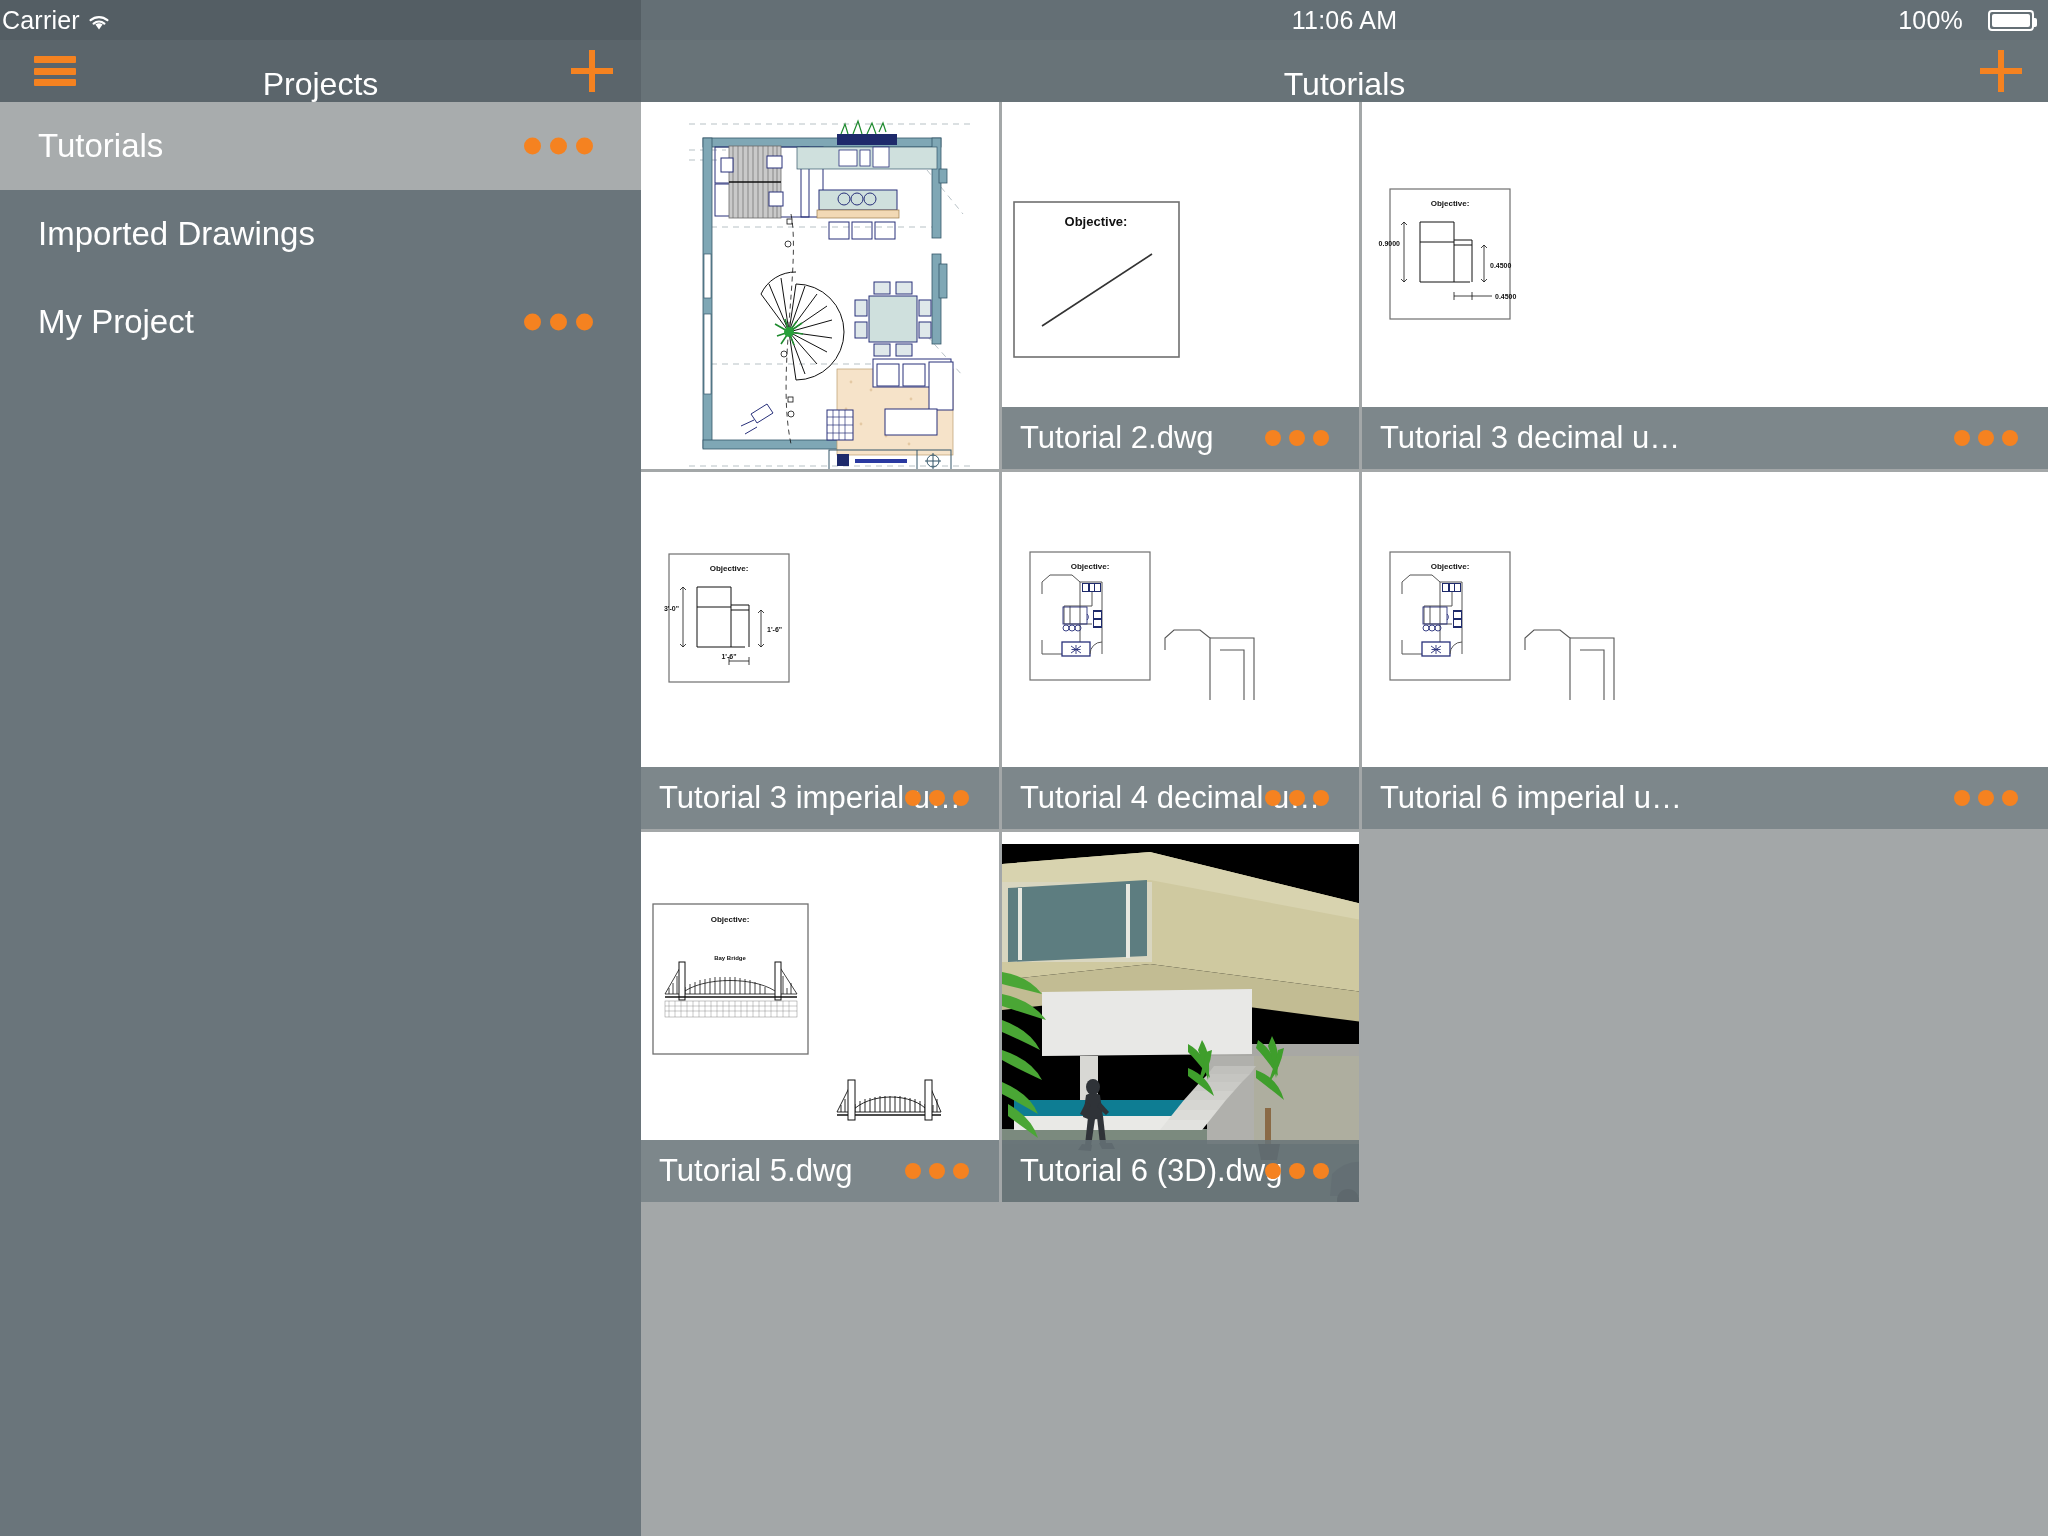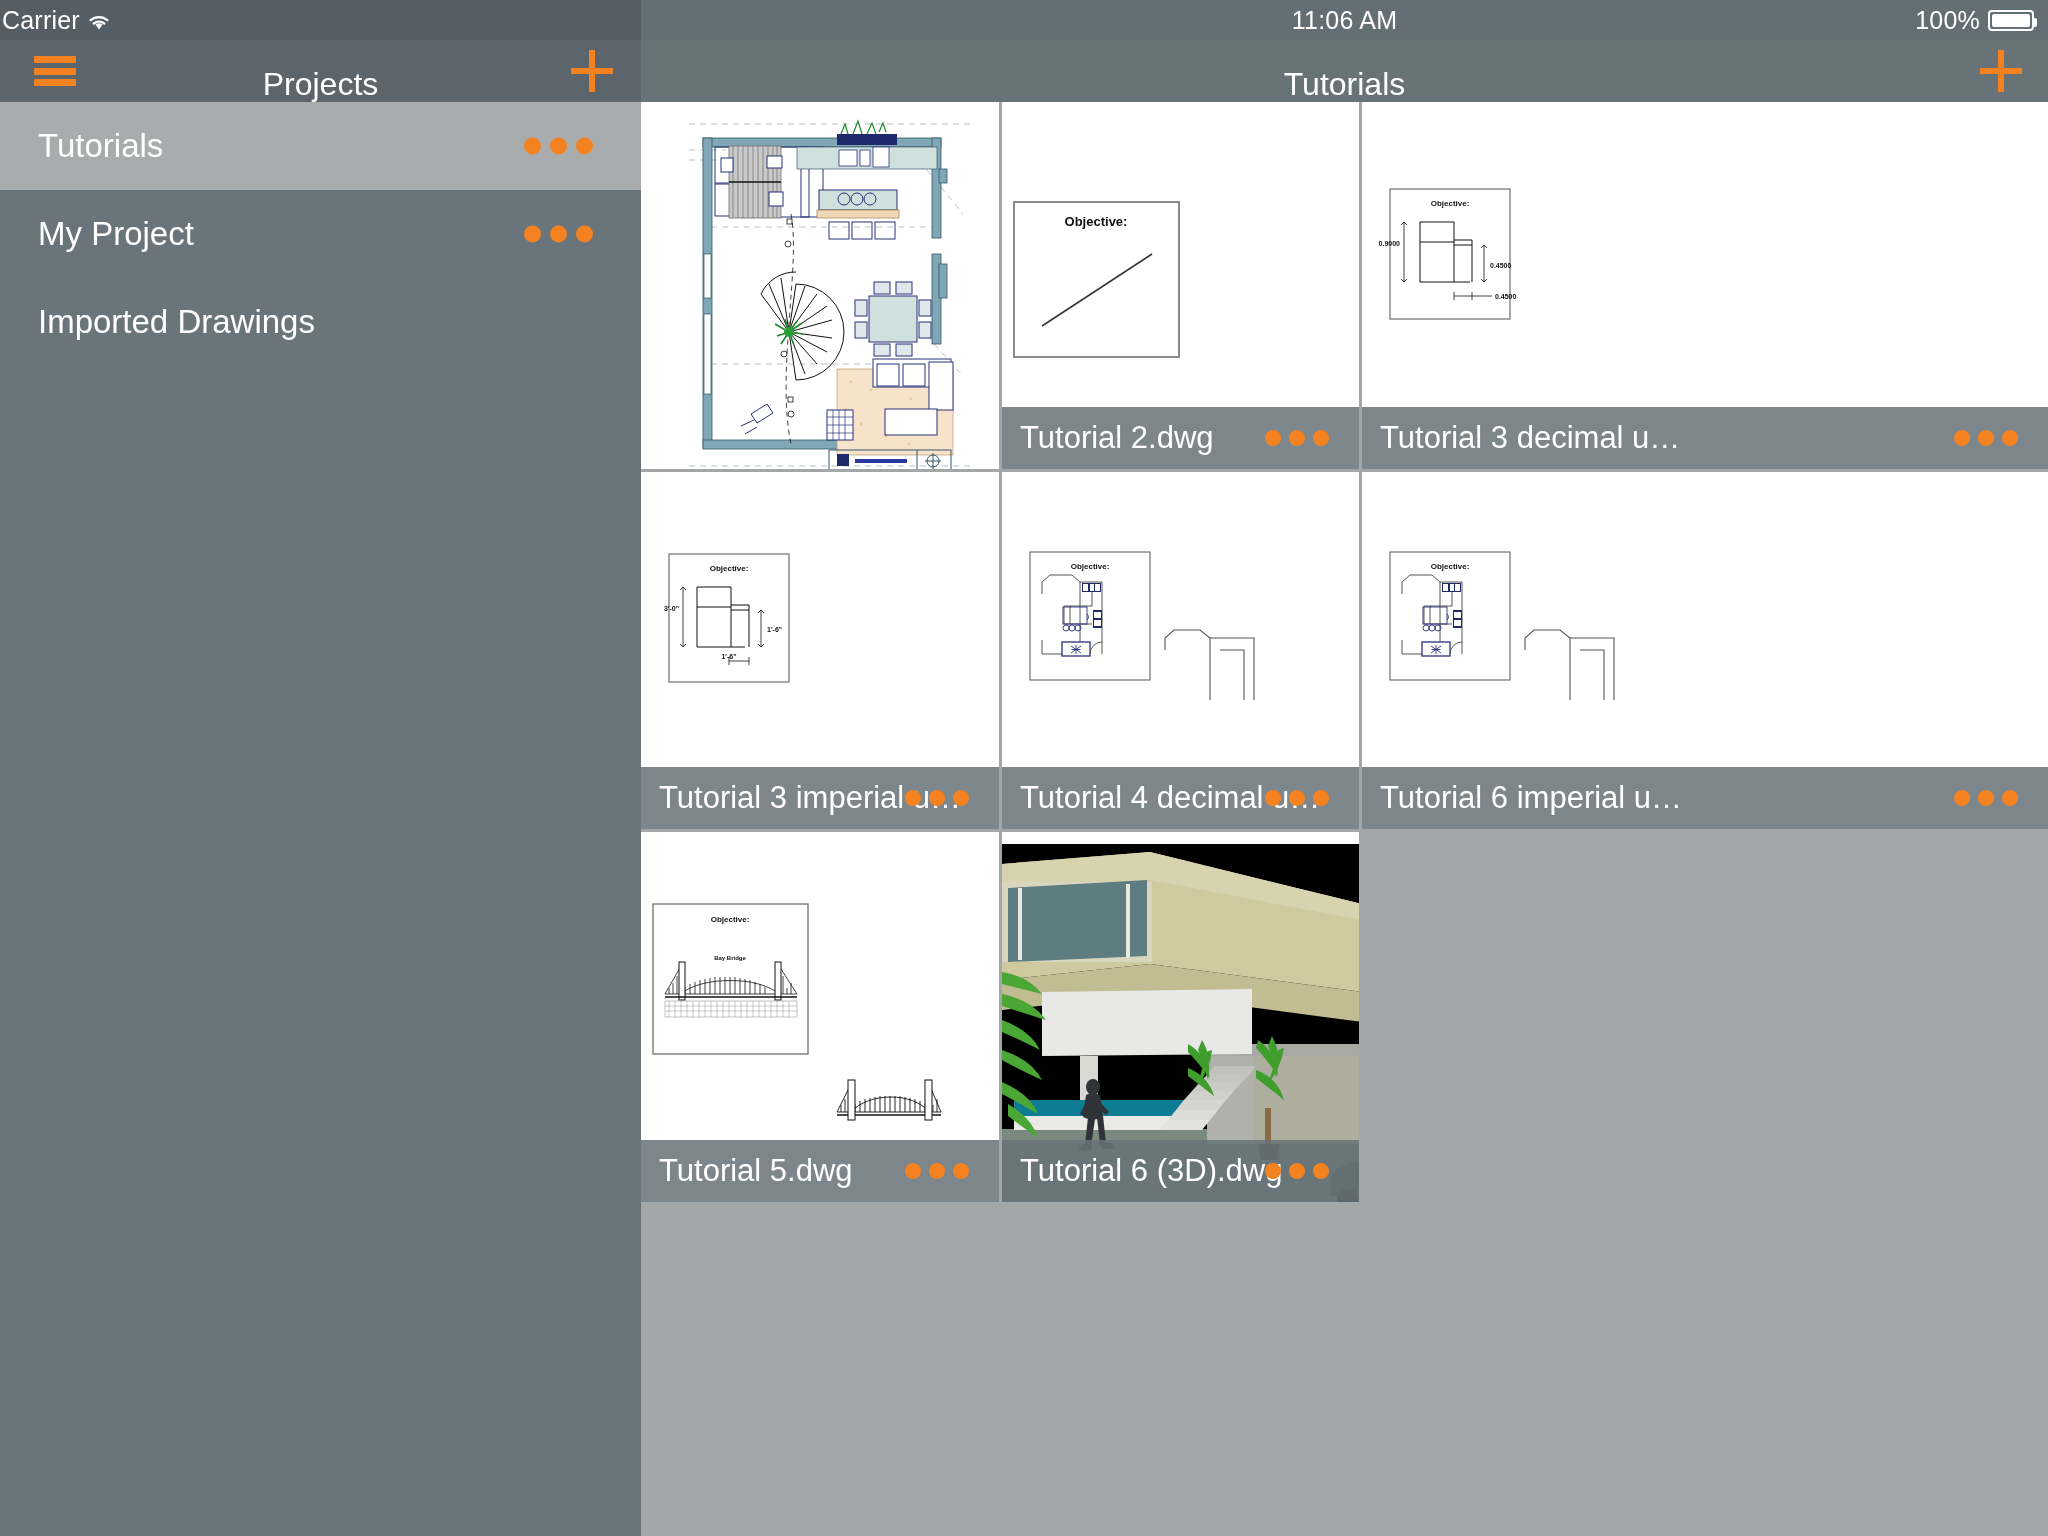--- a/index.html
+++ b/index.html
@@ -21,21 +21,21 @@
   }
   #status-right {
     flex: 1; height: 40px; background: #646f75;
     display: flex; align-items: center; justify-content: center;
     position: relative;
   }
   .sb-text { color: #fff; font-size: 25px; letter-spacing: .2px; }
   .wifi-icon { display:inline-block; width: 26px; height: 20px; position: relative; top:2px;}
   #battery-group {
     position: absolute; right: 14px; top: 0; height: 40px;
-    display: flex; align-items: center; gap: 8px;
+    display: flex; align-items: center; gap: 25px;
   }
   .batt-shell {
     width: 46px; height: 21px; border: 2px solid #fff; border-radius: 4px;
     position: relative;
   }
   .batt-fill { position:absolute; inset:2px; background:#fff; border-radius:2px; }
   .batt-nub {
     position:absolute; right:-5px; top:6px; width:3px; height:9px;
     background:#fff; border-radius:0 2px 2px 0;
   }
@@ -154,29 +154,29 @@
 <div id="sidebar">
   <div class="side-item selected">
     <span class="side-label">Tutorials</span>
     <span class="dots">
         <i></i>
         <i></i>
         <i></i>
       </span>
   </div>
   <div class="side-item">
+    <span class="side-label">Imported Drawings</span>
+  </div>
+  <div class="side-item">
     <span class="side-label">My Project</span>
     <span class="dots">
         <i></i>
         <i></i>
         <i></i>
       </span>
-  </div>
-  <div class="side-item">
-    <span class="side-label">Imported Drawings</span>
   </div>
 </div>
 
 <div id="grid">
 
   <div class="tile" style="left:0;top:0;width:361px;height:370px;">
     <div class="tile-thumb">
       <svg width="361" height="370" viewBox="0 0 361 370">
         <rect width="361" height="370" fill="#ffffff"></rect>
         <g stroke="#9aa6ad" stroke-width="0.7" stroke-dasharray="6 5" fill="none">

